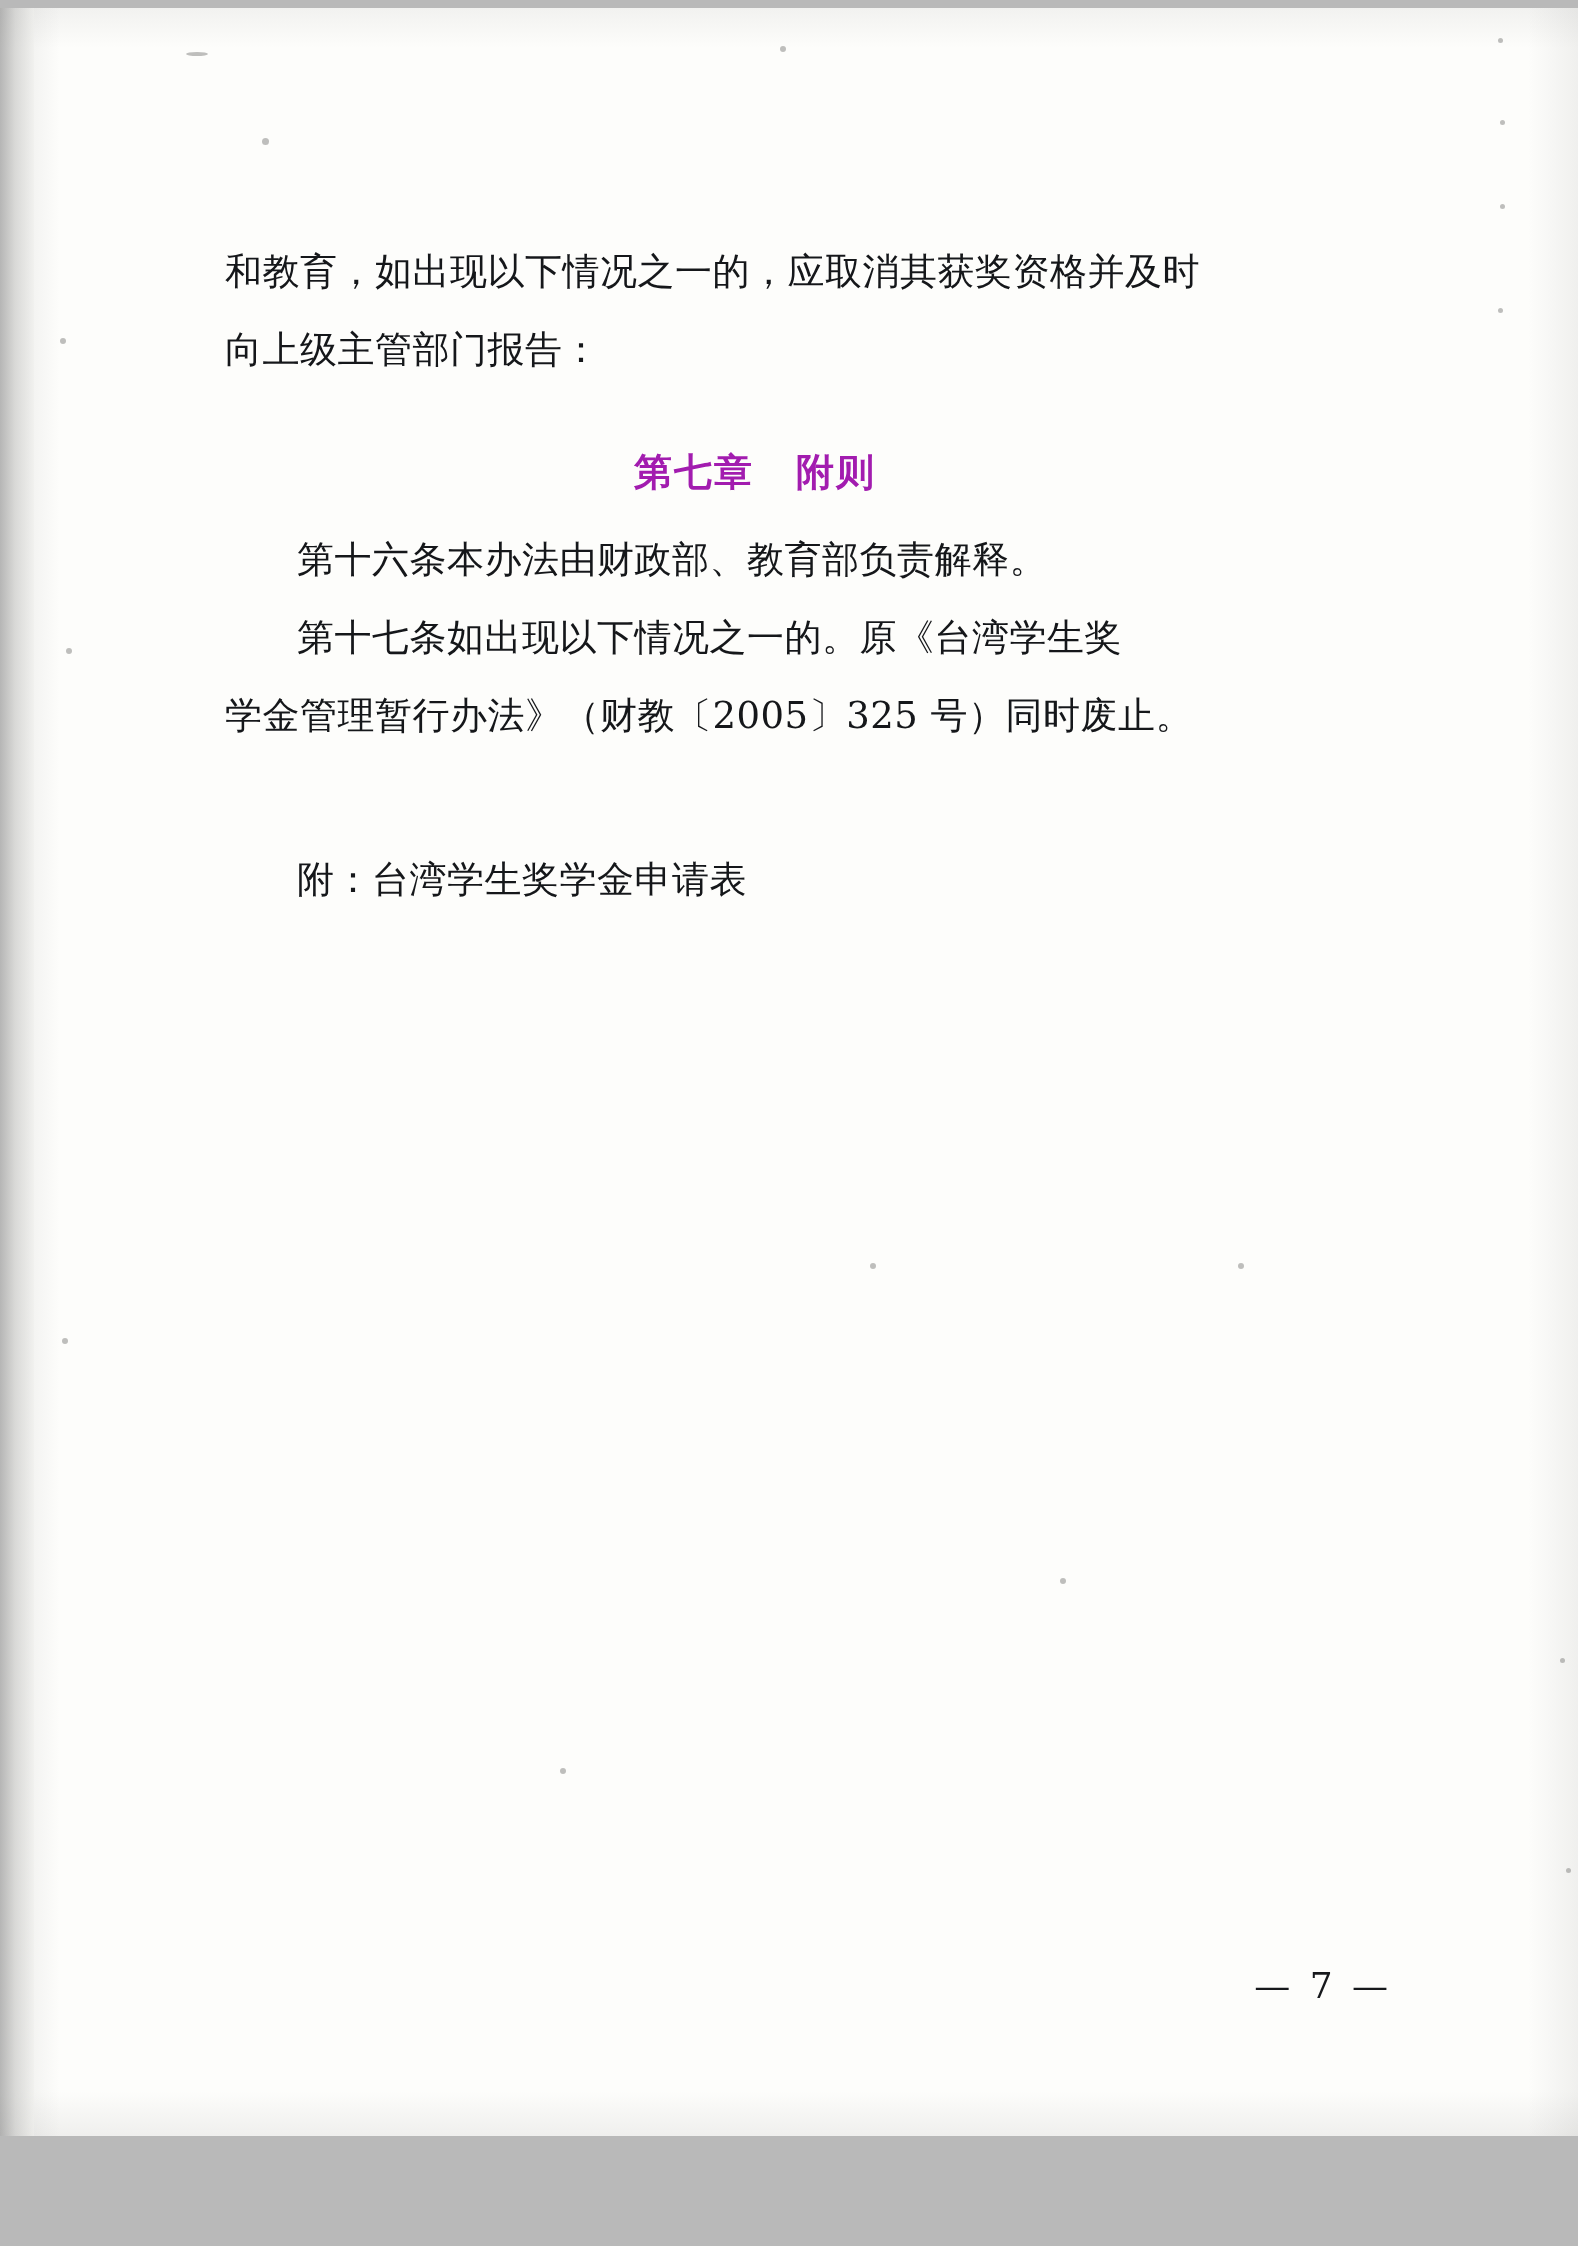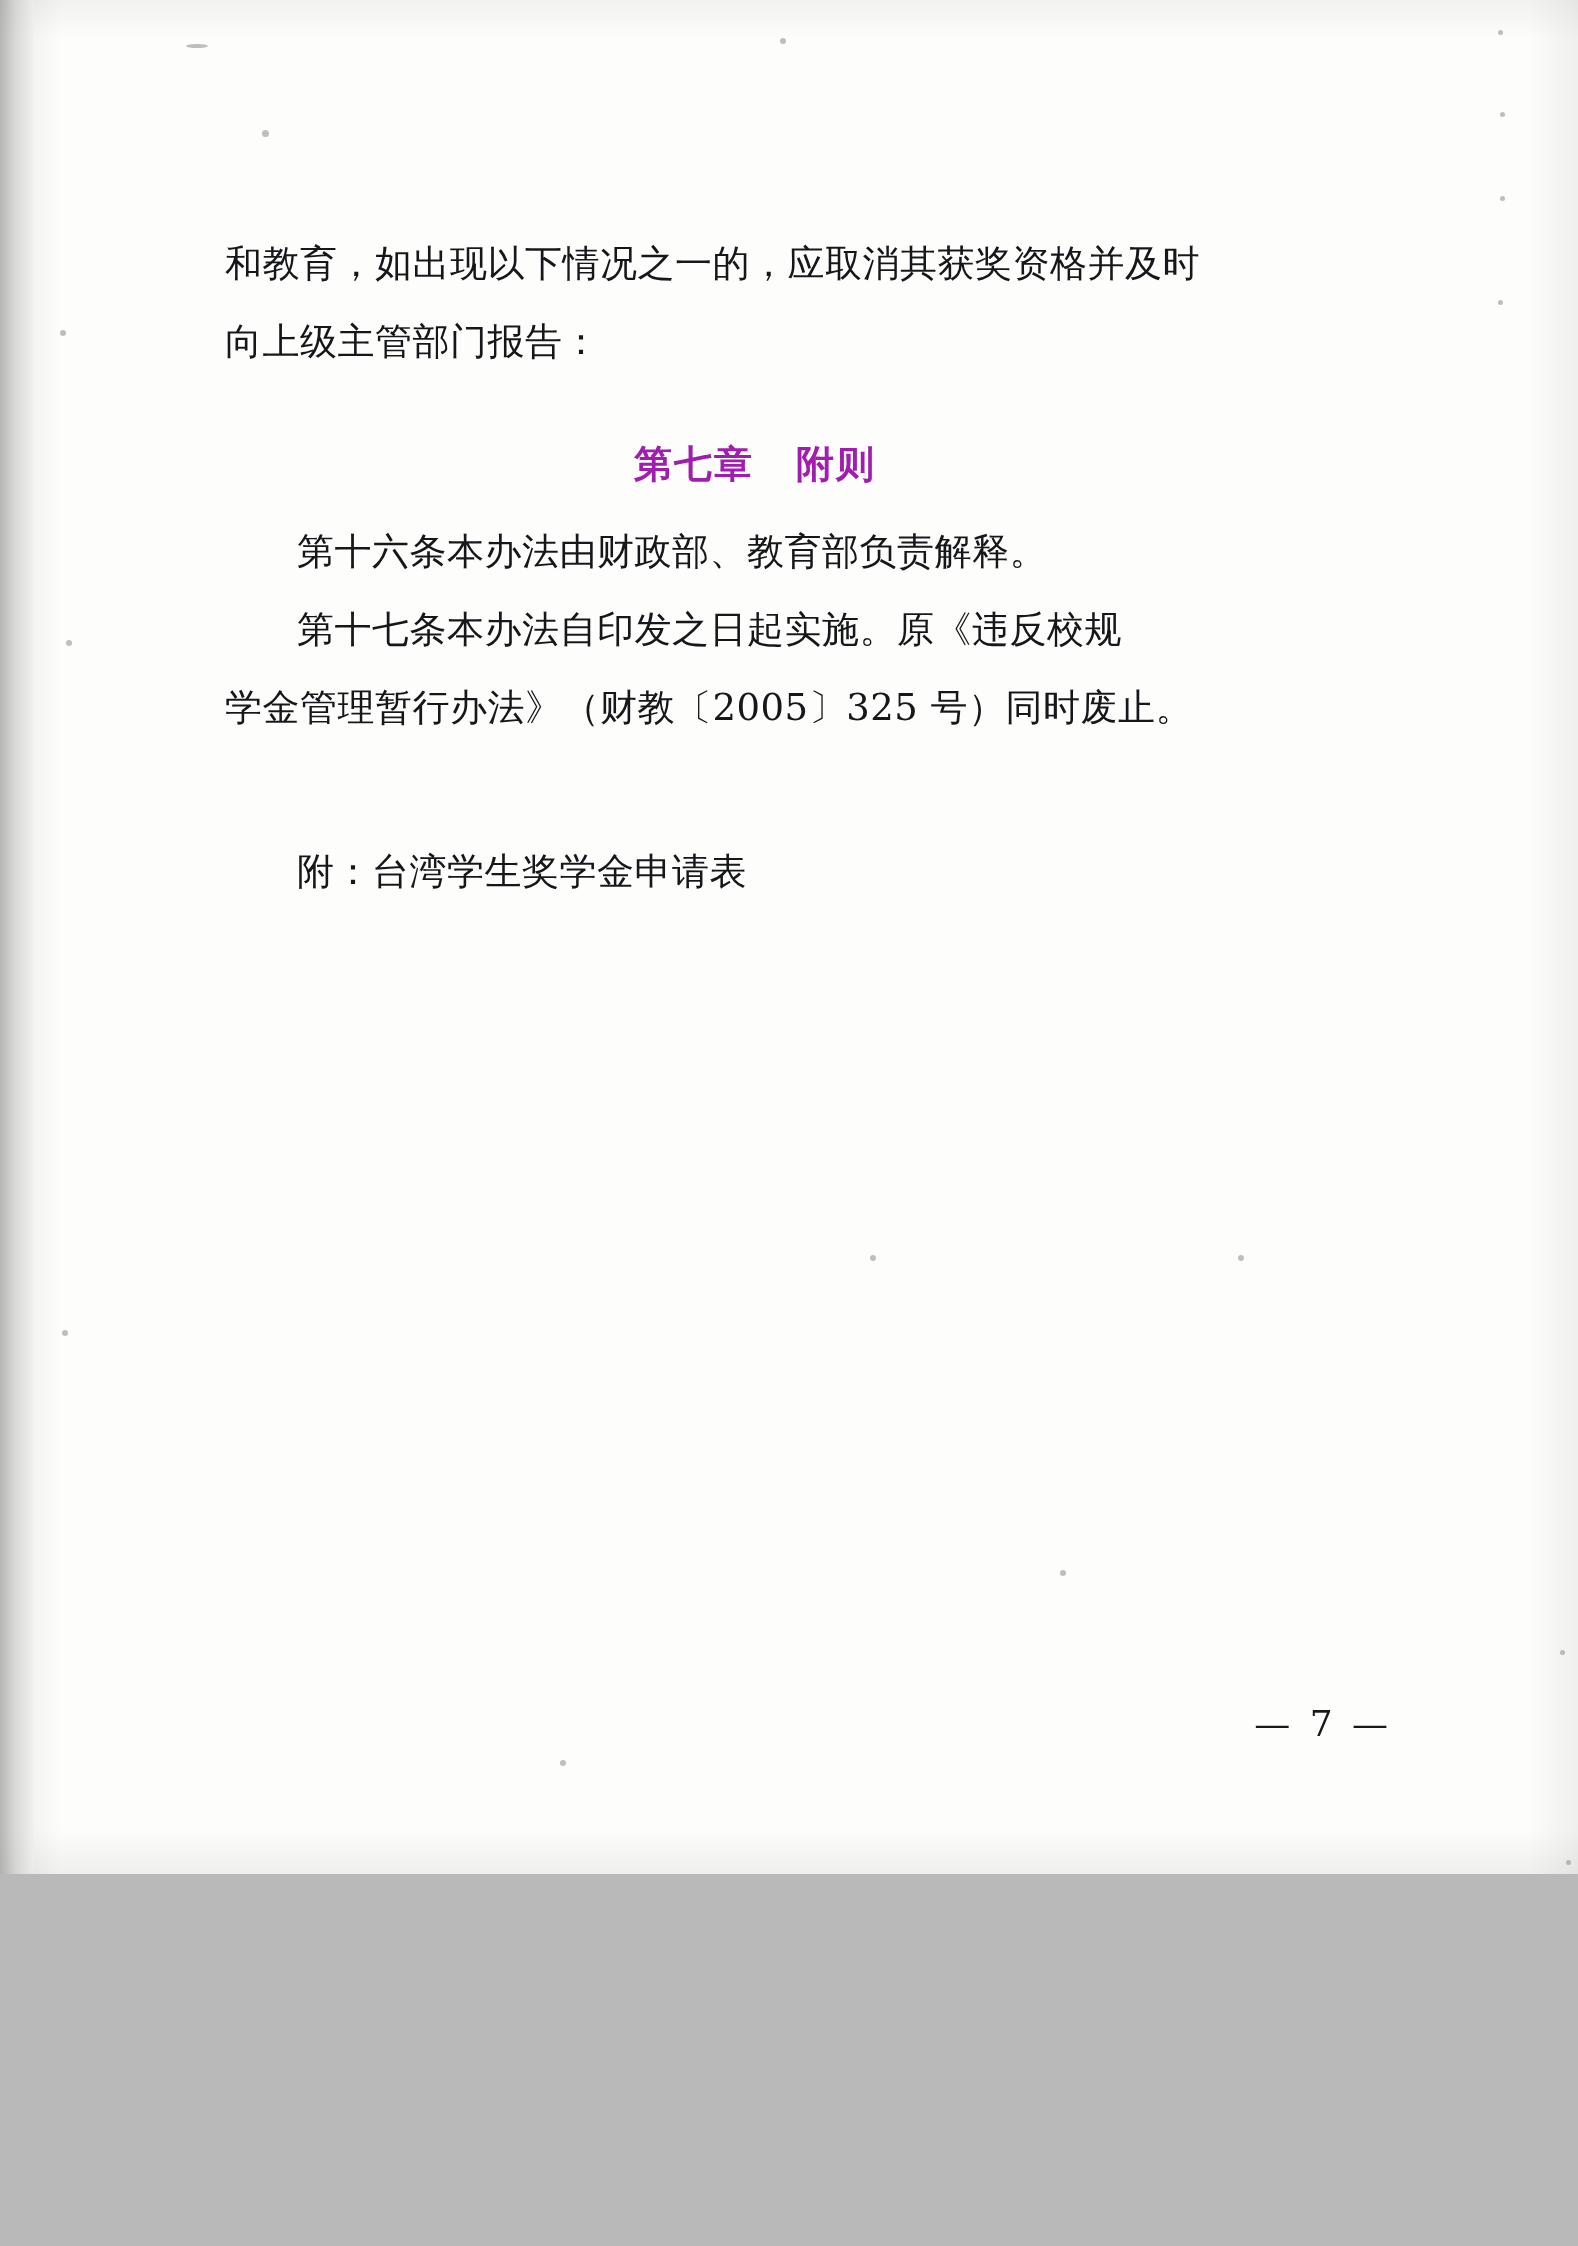--- a/index.html
+++ b/index.html
@@ -6,22 +6,22 @@
     margin: 0;
     padding: 0;
     background: #b9b9b9;
   }
   body {
     font-family: "DejaVu Serif", serif;
   }
   .page {
     position: relative;
     width: 1578px;
-    height: 1874px;
-    margin: 0 auto;
+    height: 2128px;
+    margin: 8px auto;
     background: #ffffff;
     overflow: hidden;
     text-decoration: underline;
   }
   
   .paper-tint {
     position: absolute;
     inset: 0;
     background:
       linear-gradient(to right, rgba(120,120,120,0.16) 0px, rgba(255,255,255,0) 60px),
@@ -149,21 +149,21 @@
 
     <div class="chapter-title">
       <span>第七章</span><span class="gap"></span><span>附则</span>
     </div>
 
     <div class="body-text">
       <p class="article">
         <span>第十六条</span><span class="gap"></span><span>本办法由财政部、教育部负责解释。</span>
       </p>
       <p class="article">
-        <span>第十七条</span><span class="gap"></span><span>本办法自印发之日起实施。原《违反校规</span>
+        <span>第十七条</span><span class="gap"></span><span>如出现以下情况之一的。原《台湾学生奖</span>
       </p>
       <p class="article-cont">学金管理暂行办法》（财教〔2005〕325 号）同时废止。</p>
     </div>
 
     <div class="spacer-lg"></div>
 
     <div class="body-text">
       <p class="attach">附：台湾学生奖学金申请表</p>
     </div>
 

